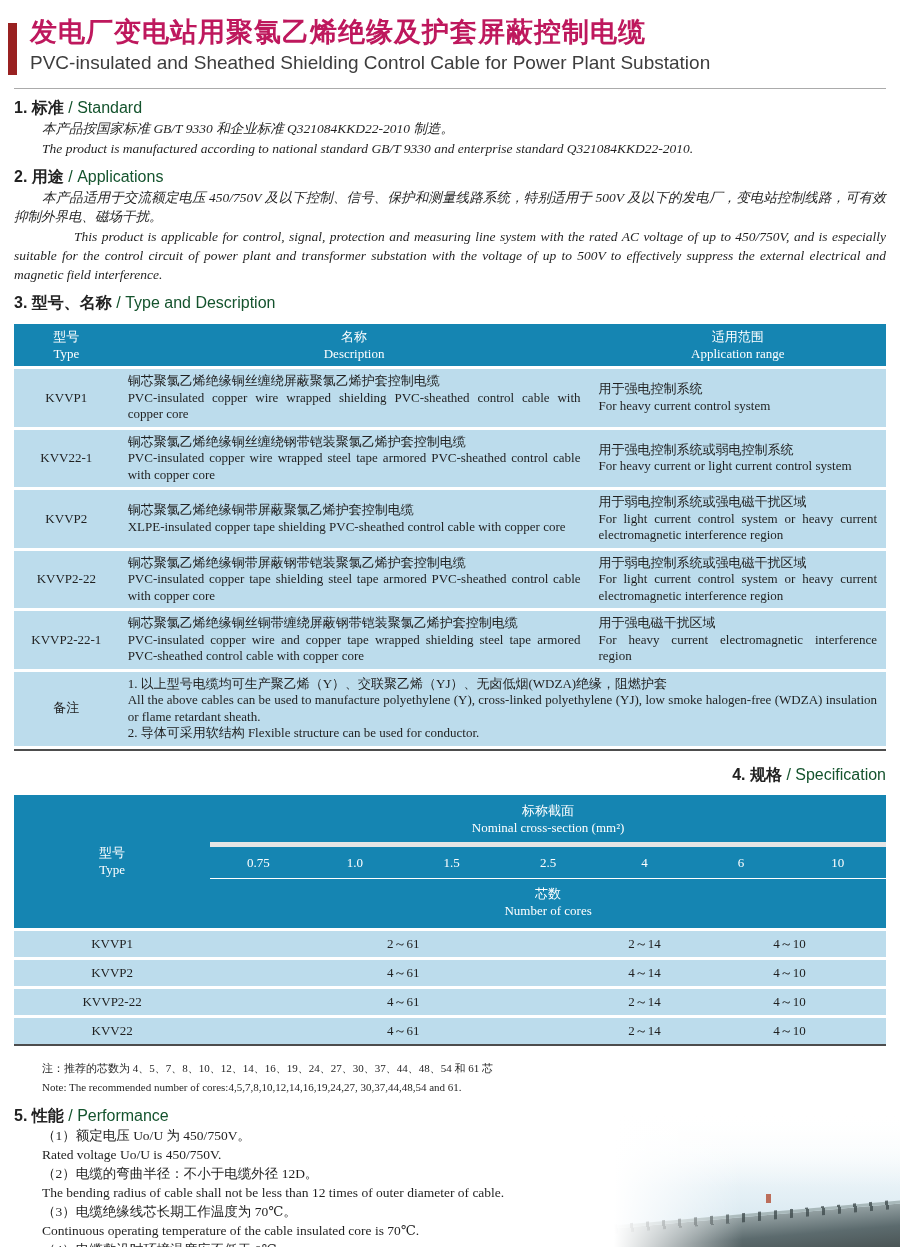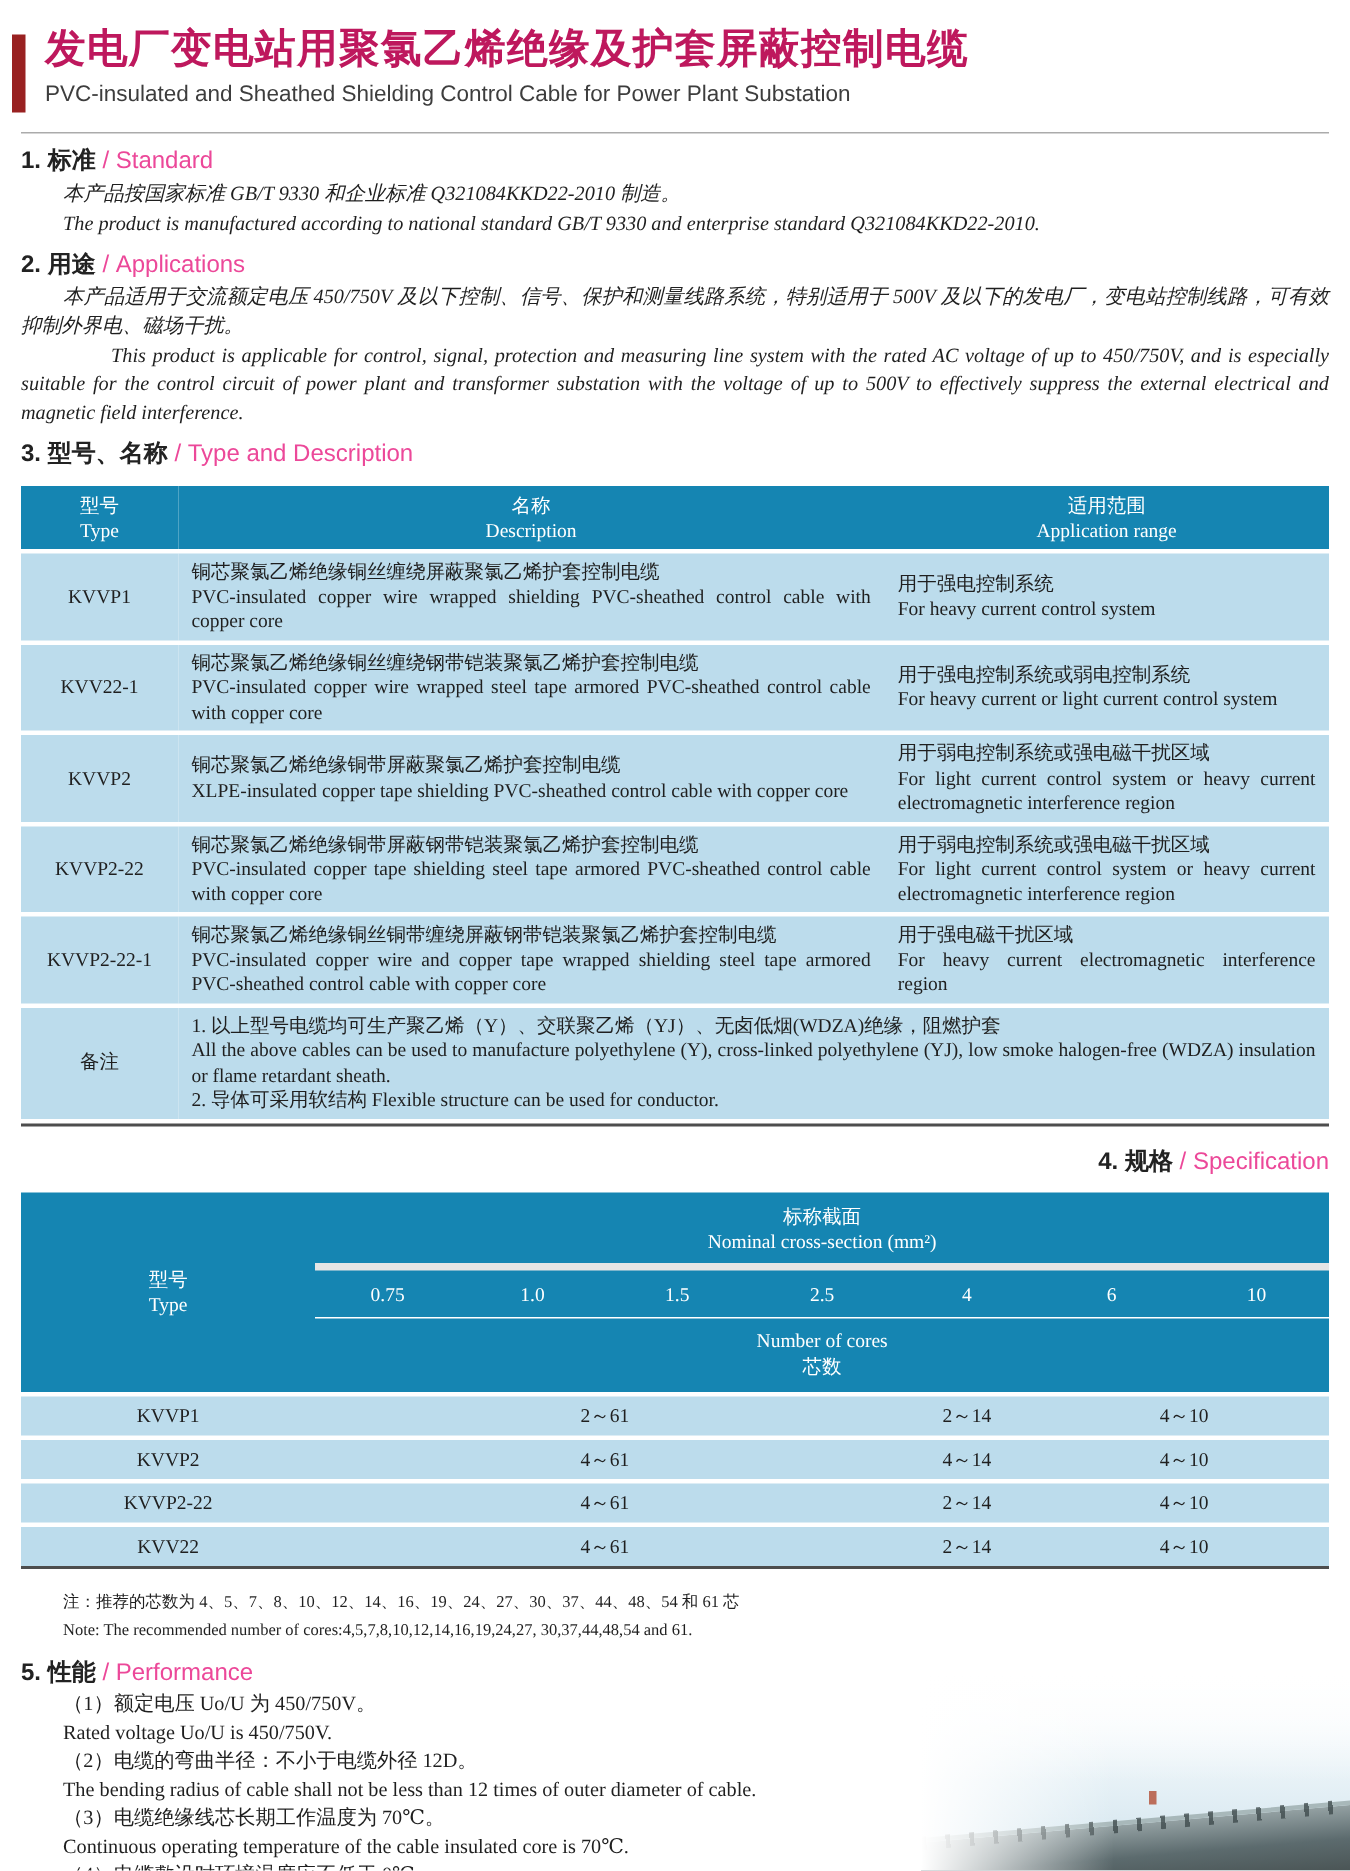--- a/index.html
+++ b/index.html
@@ -9,28 +9,28 @@
     font-family:"Liberation Serif","DejaVu Serif",serif;
     color:#1f1f1f;
   }
 
   
   .masthead { position:relative; margin:16px 14px 0 14px; padding-left:16px; }
   .accent-bar { position:absolute; left:-6px; top:7px; width:9px; height:52px; background:#992121; }
   .title-cn { font-family:"Liberation Sans","DejaVu Sans",sans-serif; font-weight:bold;
               font-size:27px; line-height:32px; color:#be185d; letter-spacing:1px; }
   .title-en { font-family:"Liberation Sans","DejaVu Sans",sans-serif; font-weight:normal;
-              font-size:15px; line-height:26px; color:#3d3d3d; margin-top:2px; }
+              font-size:19px; line-height:26px; color:#3d3d3d; margin-top:2px; }
   .title-rule { border:none; border-top:1px solid #ababab; margin:12px 14px 0 14px; }
 
   
   .sec-h { font-family:"Liberation Sans","DejaVu Sans",sans-serif; font-size:16px; line-height:20px;
            color:#222; margin:9px 14px 0 14px; }
   .sec-h .hb { font-weight:bold; }
-  .sec-h .hr2 { font-weight:normal; color:#ec4899; }
+  .sec-h .hr2 { font-weight:normal; color:#14532d; }
   .p { font-size:13.5px; line-height:19px; margin:1px 14px 0 14px; text-align:justify;font-style:italic; }
   .ind1 { text-indent:28px; }
   .ind2 { text-indent:60px; }
 
   
   .t3wrap { margin:8px 14px 0 14px; border-bottom:2px solid #4d4d4d; }
   table.t3 { width:100%; border-collapse:separate; border-spacing:0 3px; font-size:13px; }
   table.t3 th { background:#1585b2; color:#ffffff; font-weight:normal;
                 padding:4px 2px; line-height:17px; text-align:center; vertical-align:middle; }
   table.t3 td { background:#bcdcec; padding:4px 9px; line-height:16.5px; vertical-align:middle; }
@@ -213,22 +213,22 @@
       <div class="sh-sizes">
         <div class="sh-size">0.75</div>
         <div class="sh-size">1.0</div>
         <div class="sh-size">1.5</div>
         <div class="sh-size">2.5</div>
         <div class="sh-size">4</div>
         <div class="sh-size">6</div>
         <div class="sh-size">10</div>
       </div>
       <div class="sh-cores">
+        <div>芯数</div>
         <div>Number of cores</div>
-        <div>芯数</div>
       </div>
     </div>
   </div>
 
   <div class="spec-row">
     <div class="sr-type">KVVP1</div>
     <div class="sr-v1">2～61</div>
     <div class="sr-v2">2～14</div>
     <div class="sr-v3">4～10</div>
   </div>

